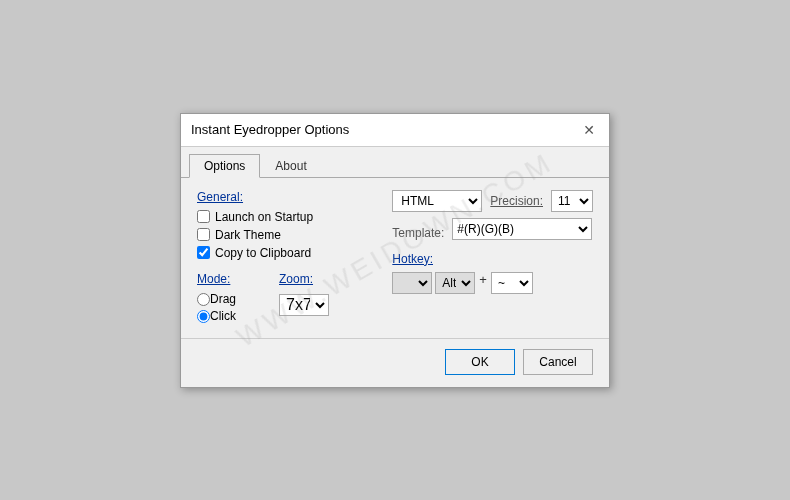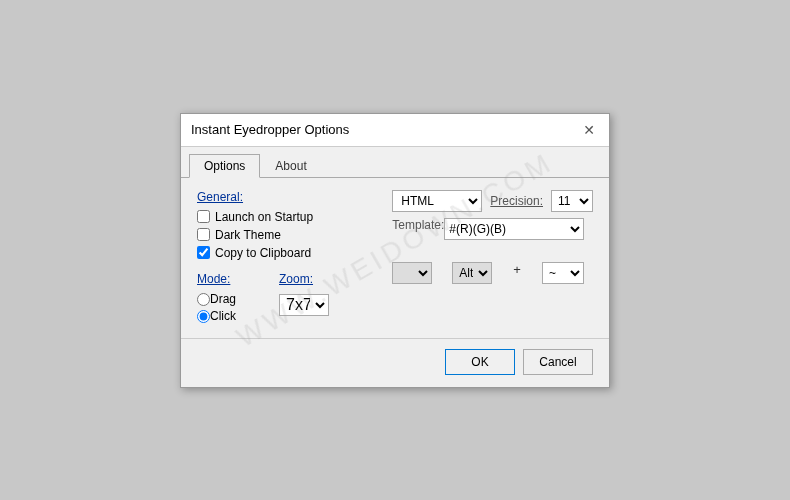--- a/index.html
+++ b/index.html
@@ -172,21 +172,22 @@
       height: 22px;
       font-size: 12px;
       border: 1px solid #aaa;
       background: #fff;
       padding: 0 2px;
       cursor: pointer;
     }
 
     .template-row {
       display: flex;
-      align-items: flex-start;
+      align-items: flex-end;
+      gap: 8px;
     }
 
     .template-label {
       font-size: 12px;
       color: #555;
     }
 
     .select-template {
       width: 140px;
       height: 22px;
@@ -246,22 +247,22 @@
       font-size: 16px;
       border: 1px solid #aaa;
       background: #fff;
       padding: 0 2px;
       cursor: pointer;
       margin-top: 2px;
     }
 
     .hotkey-row {
       display: flex;
-      gap: 20px;
-      margin-top: 10px;
+      gap: 3px;
+      margin-top: 0;
     }
 
     .hotkey-select {
       height: 22px;
       font-size: 12px;
       border: 1px solid #aaa;
       background: #ddd;
       padding: 0 2px;
       cursor: pointer;
       width: 40px;
@@ -396,20 +397,21 @@
             <span class="template-label">Template:</span>
             <select class="select-template">
               <option selected="">#(R)(G)(B)</option>
               <option>rgb(R,G,B)</option>
               <option>hsl(H,S,L)</option>
             </select>
           </div>
         </div>
 
         <div class="hotkey-section">
+          <div class="section-label">Hotkey:</div>
           <div class="hotkey-row">
             <select class="hotkey-select">
               <option selected=""></option>
               <option>Ctrl</option>
               <option>Alt</option>
               <option>Shift</option>
             </select>
             <select class="hotkey-select">
               <option></option>
               <option>Ctrl</option>

